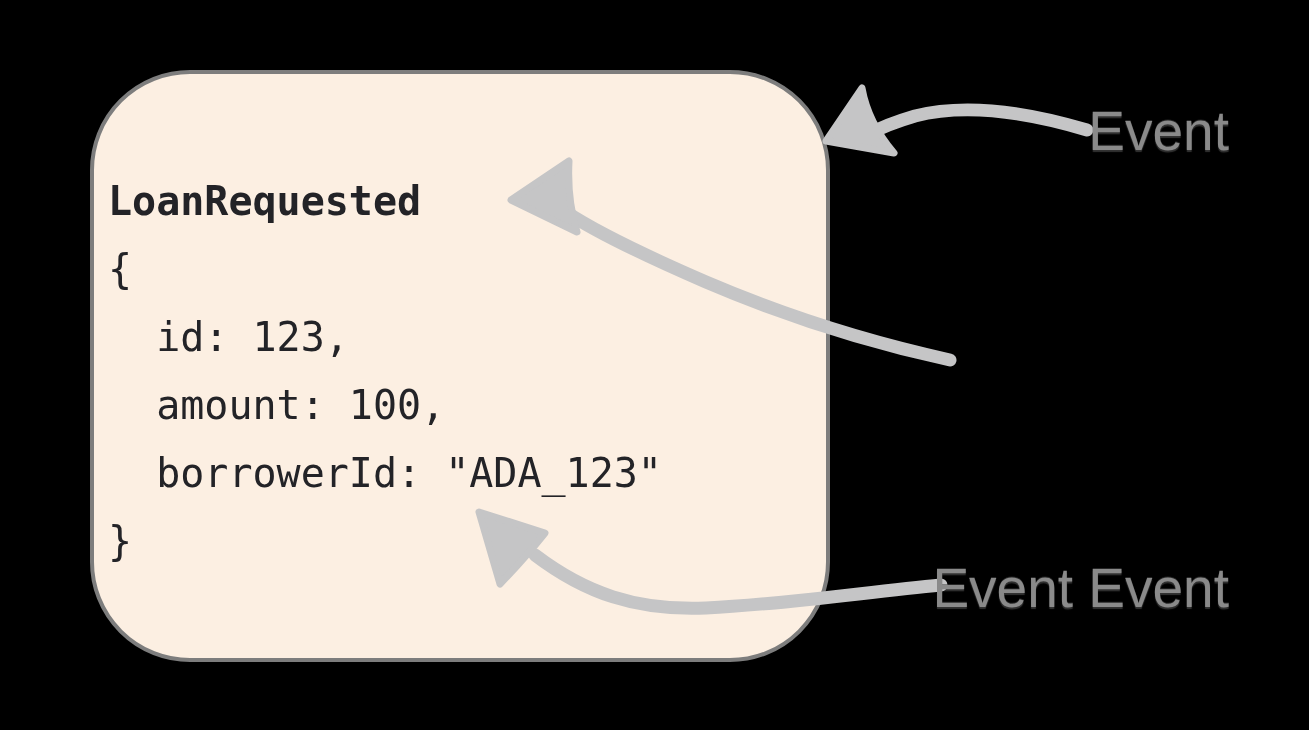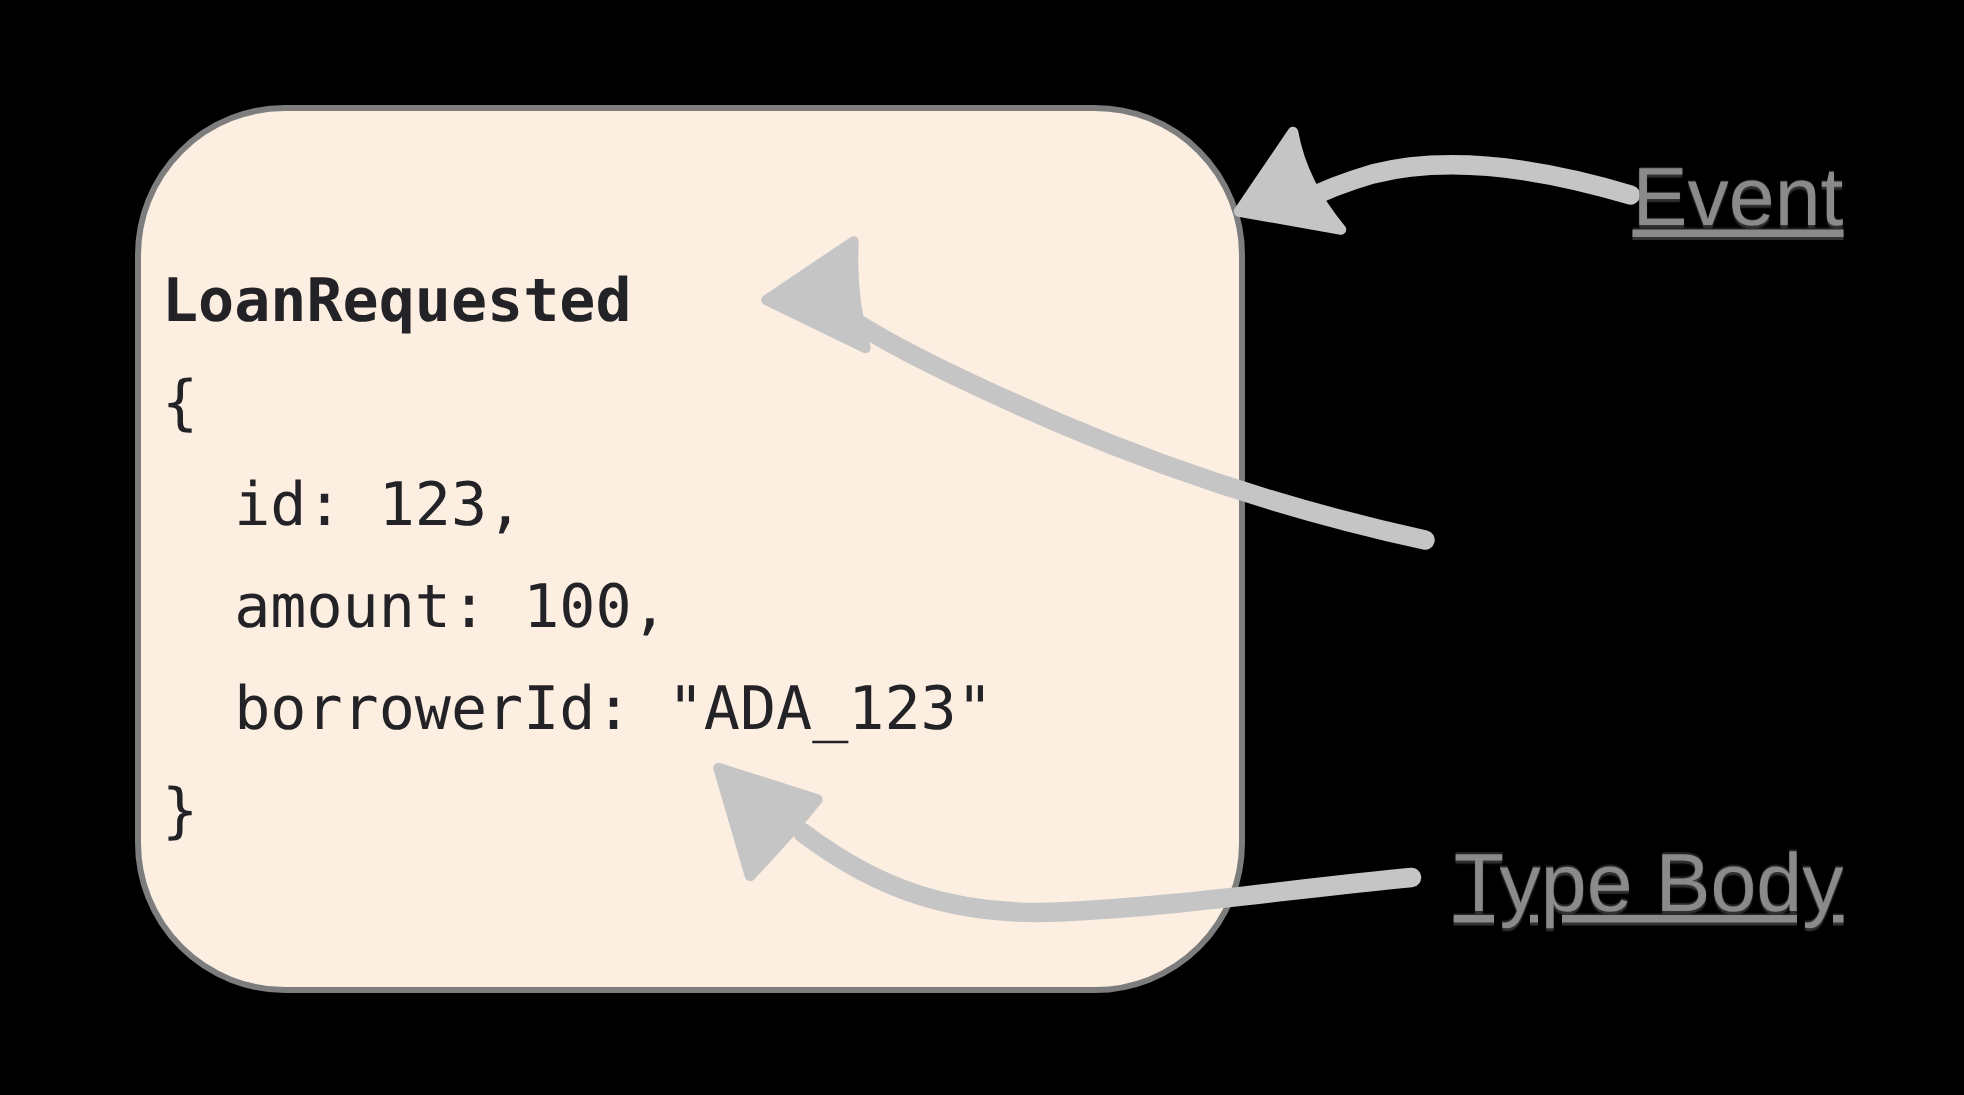--- a/index.html
+++ b/index.html
@@ -64,21 +64,20 @@
   .label {
     position: absolute;
     right: 80px;
     font-size: 55px;
     line-height: 57px;
     font-weight: 400;
     color: var(--label-text);
     text-align: right;
     white-space: nowrap;
     text-shadow: 0 -1px 0 rgba(70,70,70,0.55), 0 2px 1px rgba(200,200,200,0.25);
-    text-decoration: underline;
   }
   #lbl-event { top: 103px; }
   #lbl-type  { top: 330px; }
   #lbl-body  { top: 560px; }
 </style>
 </head>
 <body>
 
 <div class="canvas">
 
@@ -103,15 +102,15 @@
       <path class="arrow-head" d="M 511 200 L 569 161 Q 567 199 577 232 Z"></path>
     </g>
 
     <g>
       <path class="arrow-line" d="M 941 585 C 865 592, 790 604, 706 608 C 636 611, 585 593, 535 555"></path>
       <path class="arrow-head" d="M 479 512 L 545 533 Q 526 557 500 584 Z"></path>
     </g>
   </svg>
 
   <div class="label" id="lbl-event">Event</div>
-  <div class="label" id="lbl-body">Type Body</div>
+  <div class="label" id="lbl-body">Event Event</div>
 
 </div>
 
 </body></html>

